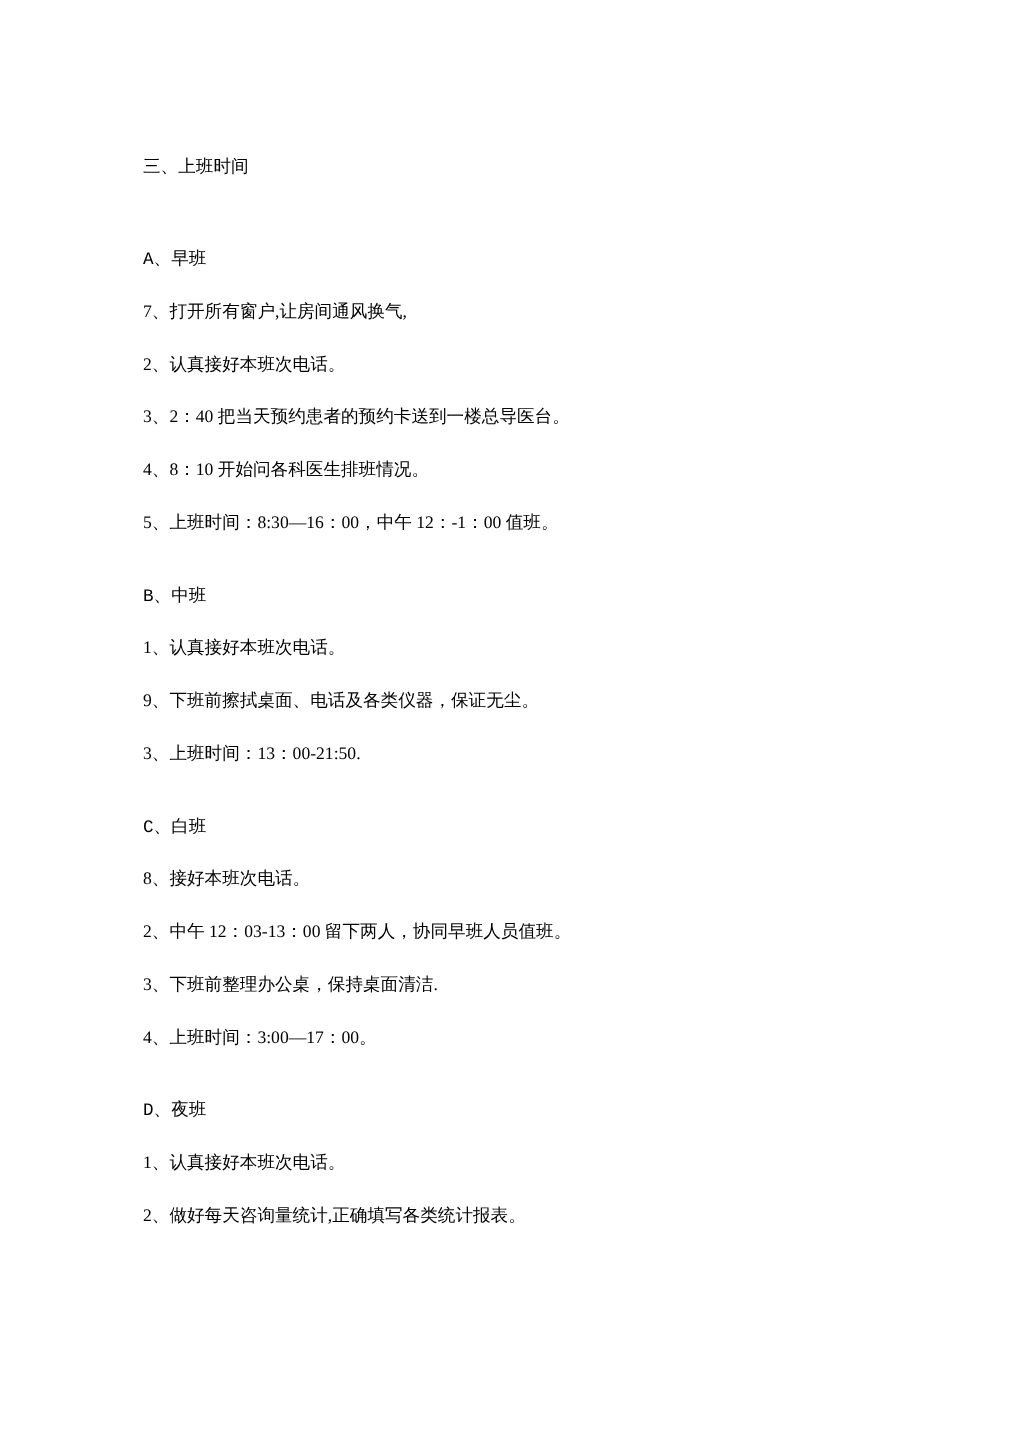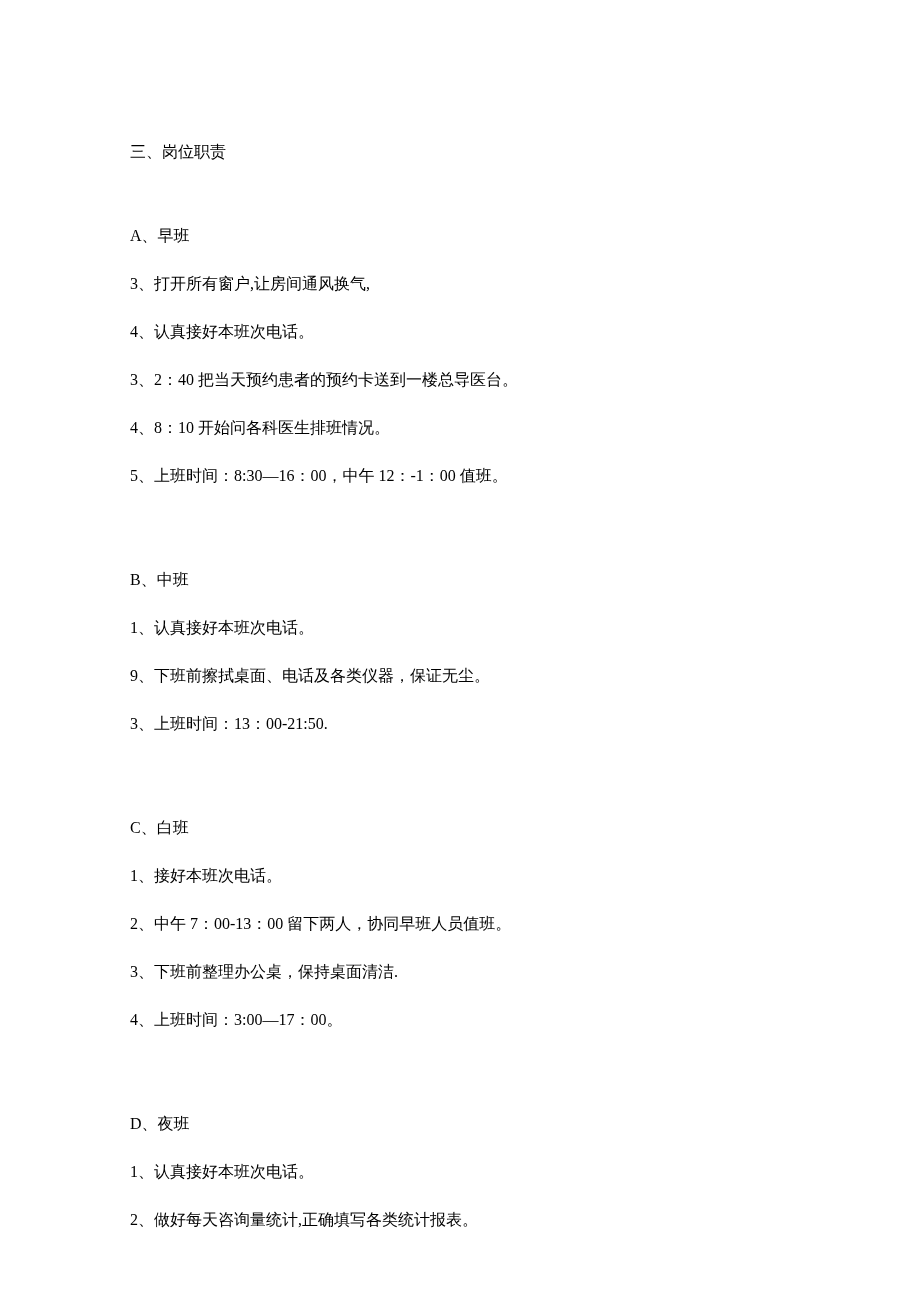--- a/index.html
+++ b/index.html
@@ -16,46 +16,47 @@
       color: #000000;
       font-size: 16px;
       line-height: 1.5;
     }
     .section-heading {
       margin-bottom: 60px;
     }
     .subsection-heading {
       margin-top: 30px;
       margin-bottom: 24px;
+      font-family: Liberation Mono, monospace;
     }
     .item {
       margin-bottom: 24px;
     }
     .block-gap {
-      margin-top: 80px;
+      margin-top: 42px;
     }
   </style>
 </head>
 <body>
 
-<div class="section-heading">三、岗位职责</div>
+<div class="section-heading">三、上班时间</div>
 
 <div class="subsection-heading">A、早班</div>
-<div class="item">3、打开所有窗户,让房间通风换气,</div>
-<div class="item">4、认真接好本班次电话。</div>
+<div class="item">7、打开所有窗户,让房间通风换气,</div>
+<div class="item">2、认真接好本班次电话。</div>
 <div class="item">3、2：40 把当天预约患者的预约卡送到一楼总导医台。</div>
 <div class="item">4、8：10 开始问各科医生排班情况。</div>
 <div class="item">5、上班时间：8:30—16：00，中午 12：-1：00 值班。</div>
 
 <div class="subsection-heading block-gap">B、中班</div>
 <div class="item">1、认真接好本班次电话。</div>
 <div class="item">9、下班前擦拭桌面、电话及各类仪器，保证无尘。</div>
 <div class="item">3、上班时间：13：00-21:50.</div>
 
 <div class="subsection-heading block-gap">C、白班</div>
-<div class="item">1、接好本班次电话。</div>
-<div class="item">2、中午 7：00-13：00 留下两人，协同早班人员值班。</div>
+<div class="item">8、接好本班次电话。</div>
+<div class="item">2、中午 12：03-13：00 留下两人，协同早班人员值班。</div>
 <div class="item">3、下班前整理办公桌，保持桌面清洁.</div>
 <div class="item">4、上班时间：3:00—17：00。</div>
 
 <div class="subsection-heading block-gap">D、夜班</div>
 <div class="item">1、认真接好本班次电话。</div>
 <div class="item">2、做好每天咨询量统计,正确填写各类统计报表。</div>
 
 </body></html>

